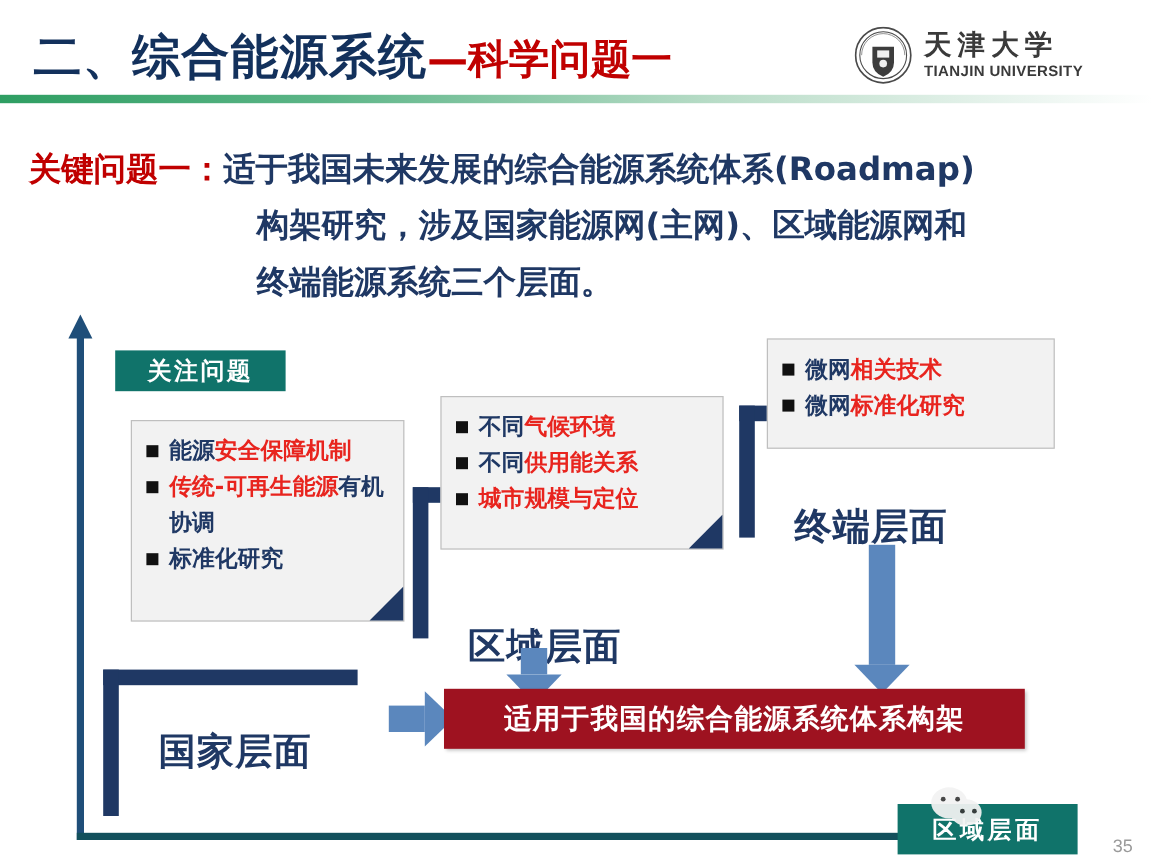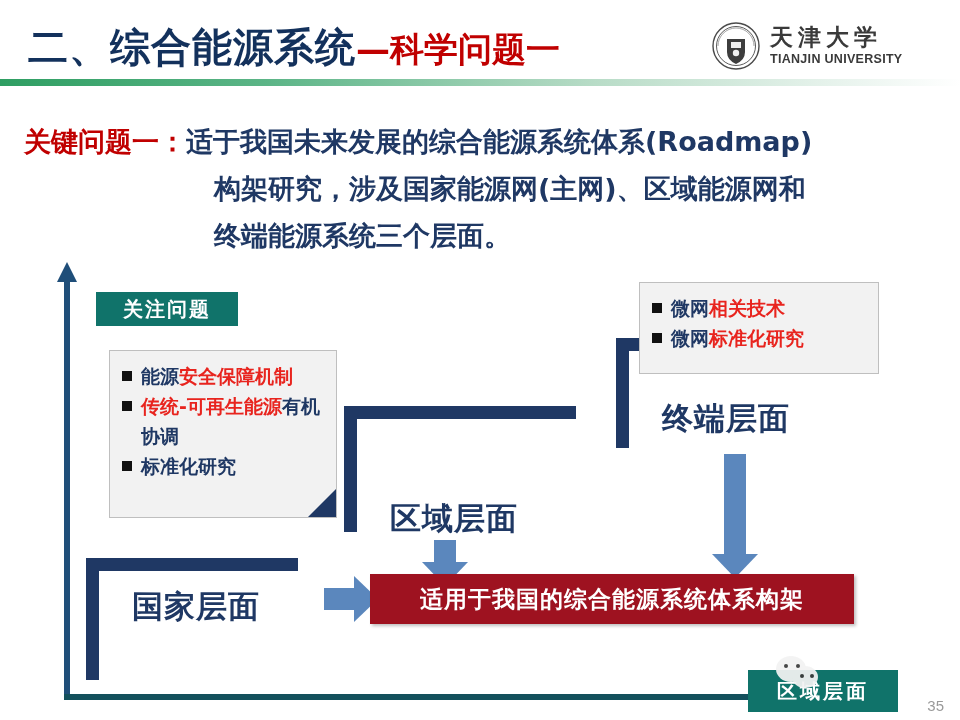--- a/index.html
+++ b/index.html
@@ -112,20 +112,21 @@
 
   .br-term{left:616px;top:80px;width:228px;height:110px;}
   .br-term .h{left:0;top:0;width:228px;}
   .br-term .v{left:0;top:0;height:110px;}
 
   
   .layer-label{
     position:absolute;font-size:31px;font-weight:bold;color:#1f3864;
     white-space:nowrap;letter-spacing:1px;
     font-family:"DejaVu Sans","Liberation Sans",sans-serif;
+    margin-top:20px;
   }
   .lab-nat{left:132px;top:328px;}
   .lab-reg{left:390px;top:240px;}
   .lab-term{left:662px;top:140px;}
 
   
   .arrow-down{position:absolute;}
   .arrow-down .shaft{position:absolute;left:12px;top:0;width:22px;background:#5b87bd;}
   .arrow-down .head{
     position:absolute;left:0;width:0;height:0;
@@ -233,20 +234,37 @@
             <span class="txt"><span class="r">传统-可再生能源</span><span class="n">有机协调</span></span>
           </li>
         <li>
             <span class="bullet"></span>
             <span class="txt"><span class="n">标准化研究</span></span>
           </li>
       </ul>
       <div class="fold"></div>
     </div>
 
+    <div class="card card-b">
+      <ul>
+        <li>
+            <span class="bullet"></span>
+            <span class="txt"><span class="n">不同</span><span class="r">气候环境</span></span>
+          </li>
+        <li>
+            <span class="bullet"></span>
+            <span class="txt"><span class="n">不同</span><span class="r">供用能关系</span></span>
+          </li>
+        <li>
+            <span class="bullet"></span>
+            <span class="txt"><span class="r">城市规模与定位</span></span>
+          </li>
+      </ul>
+      <div class="fold"></div>
+    </div>
 
     <div class="card card-c">
       <ul>
         <li>
             <span class="bullet"></span>
             <span class="txt"><span class="n">微网</span><span class="r">相关技术</span></span>
           </li>
         <li>
             <span class="bullet"></span>
             <span class="txt"><span class="n">微网</span><span class="r">标准化研究</span></span>

